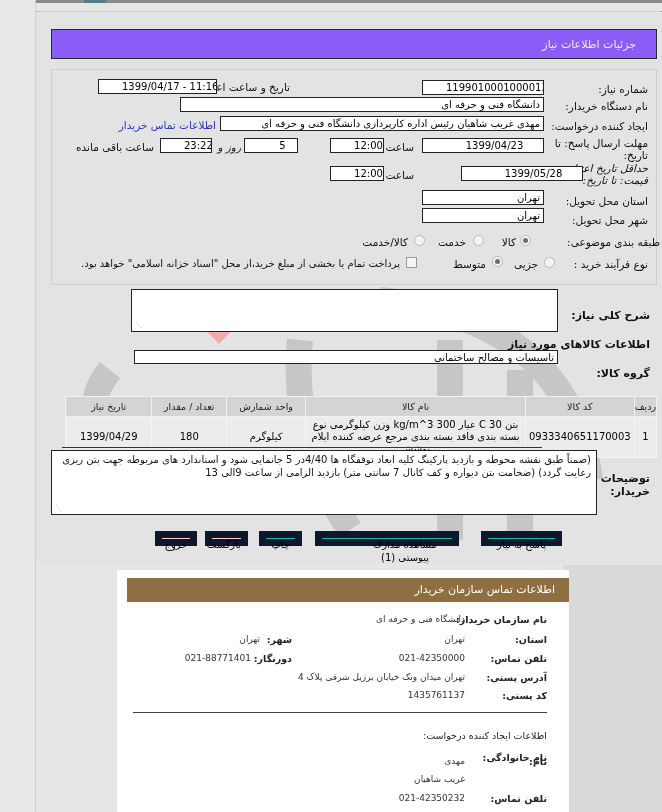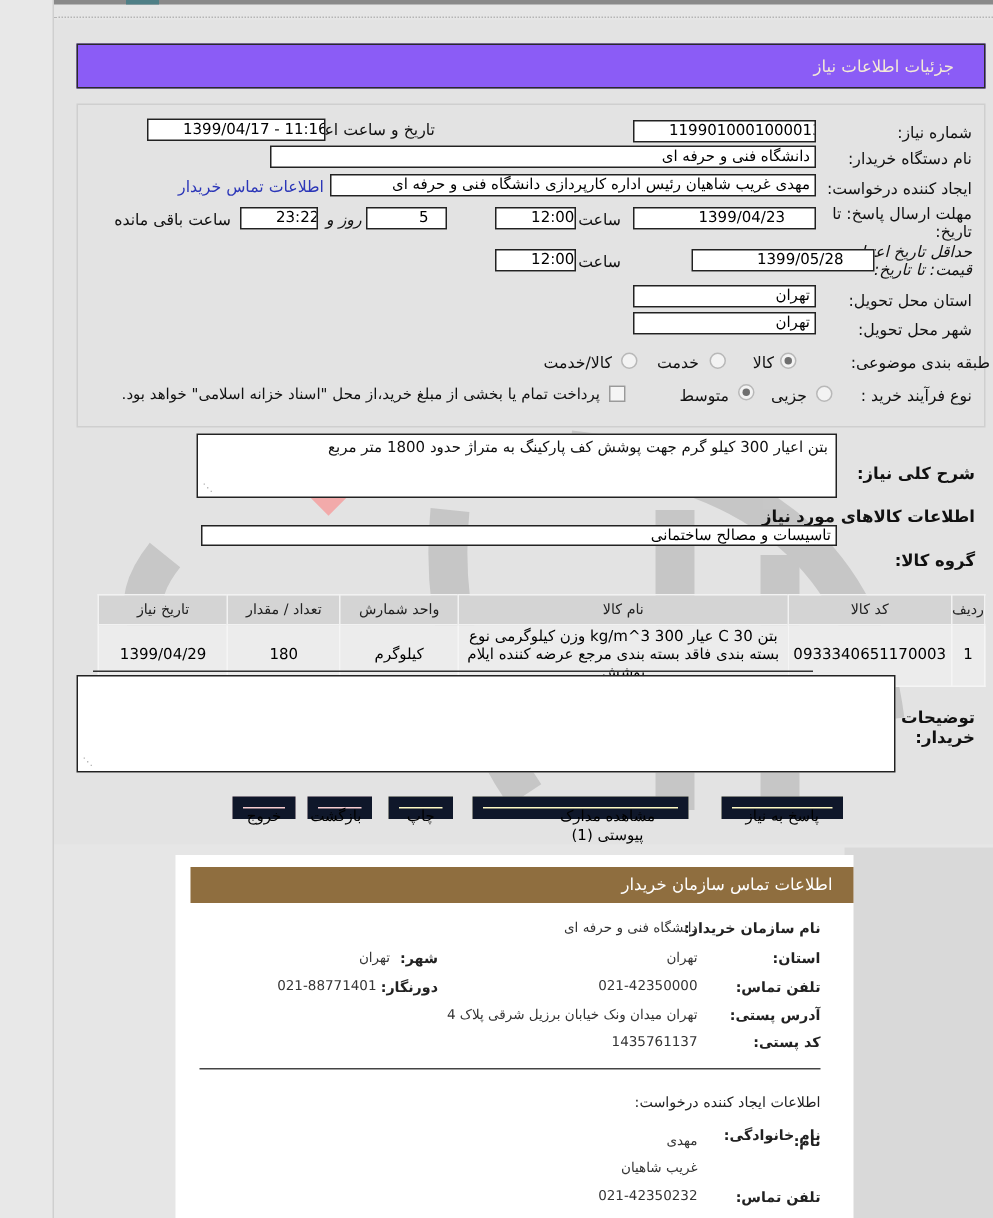--- a/index.html
+++ b/index.html
@@ -79,21 +79,21 @@
     color: #222; font-size: 9.5px;
   }
   table.items td {
     background: #ececec; border: 1px solid #f5f5f5; text-align: center; height: 30px;
     line-height: 12px; padding: 2px 3px;
   }
   .btn {
     position: absolute; height: 15px; border: 7px solid #0f172a; font-size: 10px;
     text-align: center; line-height: 13px; direction: rtl; cursor: pointer;
   }
-  .btn.green { background: #fef9c3; }
+  .btn.green { background: #14b8a6; }
   .btn.pink { background: #f7cdd0; }
   .contact-card {
     position: absolute; left: 117px; top: 570px; width: 425px; height: 242px; background: #fff;
   }
   .contact-head {
     position: absolute; left: 10px; top: 8px; width: 442px; height: 24px;
     background: #8f6e3f; color: #fff; direction: rtl; font-size: 11px;
     padding-right: 14px; line-height: 24px;
   }
   .c-lbl { position: absolute; direction: rtl; font-size: 9.5px; color: #222; white-space: nowrap; font-weight: bold; }
@@ -173,21 +173,20 @@
 <div class="lbl" style="right:14px; top:258px;">نوع فرآیند خرید :</div>
 <div class="radio" style="left:544px; top:257px;"></div>
 <div class="lbl" style="right:124px; top:258px;">جزیی</div>
 <div class="radio on" style="left:492px; top:256px;"></div>
 <div class="lbl" style="right:176px; top:258px;">متوسط</div>
 <div class="checkbox" style="left:406px; top:257px;"></div>
 <div class="lbl" style="right:262px; top:258px; font-size:10px;">پرداخت تمام یا بخشی از مبلغ خرید،از محل "اسناد خزانه اسلامی" خواهد بود.</div>
 
 <div class="lbl bold" style="right:12px; top:309px; font-size:11px;">شرح کلی نیاز:</div>
 <div class="textarea" style="left:131px; top:289px; width:427px; height:43px;">
-  <span>بتن اعیار 300 کیلو گرم جهت پوشش کف پارکینگ به متراژ حدود 1800 متر مربع</span>
   <span class="resize-grip">⋰</span>
 </div>
 
 <div class="lbl bold" style="right:12px; top:338px; font-size:11px;">اطلاعات کالاهای مورد نیاز</div>
 <div class="lbl bold" style="right:12px; top:367px; font-size:11px;">گروه کالا:</div>
 <div class="fld r" style="left:134px; top:350px; width:424px; height:14px;">تاسیسات و مصالح ساختمانی</div>
 
 <table class="items">
   <thead>
     <tr>
@@ -207,20 +206,21 @@
       <td>کیلوگرم</td>
       <td>180</td>
       <td>1399/04/29</td>
     </tr>
   </tbody>
 </table>
 <div class="section-sep" style="top:447px; left:62px; width:480px; border-top:1px solid #333;"></div>
 
 <div class="lbl bold" style="right:12px; top:472px; width:70px; white-space:normal; line-height:13px; font-size:11px;">توضیحات خریدار:</div>
 <div class="textarea" style="left:51px; top:450px; width:546px; height:65px;">
+  <span>(ضمناً طبق نقشه محوطه و بازدید پارکینگ کلیه ابعاد توقفگاه ها 4/40در 5 جانمایی شود و استاندارد های مربوطه جهت بتن ریزی رعایت گردد) (ضخامت بتن دیواره و کف کانال 7 سانتی متر) بازدید الزامی از ساعت 9الی 13</span>
   <span class="resize-grip">⋰</span>
 </div>
 
 <div class="btn green" style="left:481px; top:531px; width:81px;">پاسخ به نیاز</div>
 <div class="btn green" style="left:315px; top:531px; width:144px;padding-left:36px;">مشاهده مدارک پیوستی (1)</div>
 <div class="btn green" style="left:259px; top:531px; width:43px;">چاپ</div>
 <div class="btn pink" style="left:205px; top:531px; width:43px;">بازگشت</div>
 <div class="btn pink" style="left:155px; top:531px; width:42px;">خروج</div>
 
 <div class="right-strip"></div>

